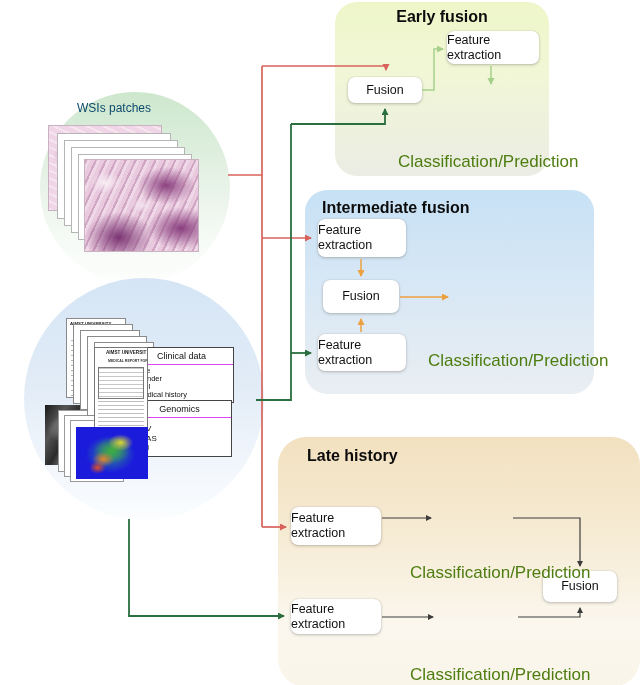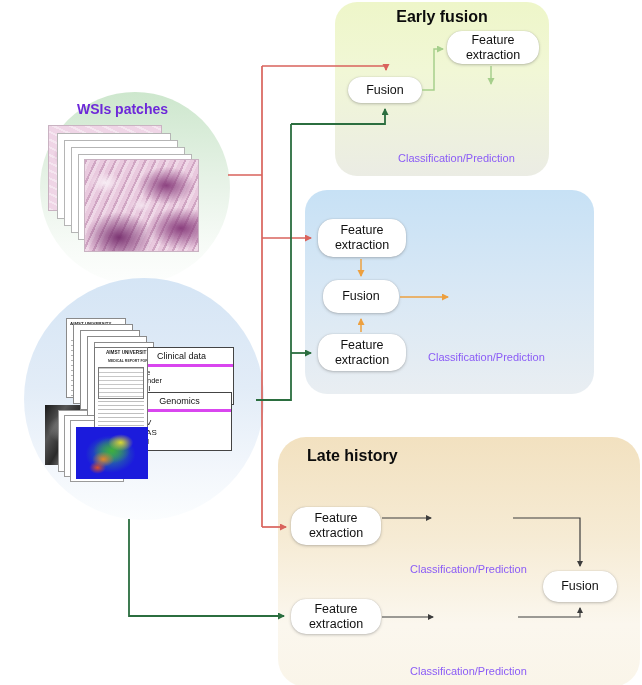--- a/index.html
+++ b/index.html
@@ -21,39 +21,39 @@
   #canvas{
     position:relative;width:642px;height:685px;background:#fff;overflow:hidden;
     font-family:"Liberation Sans","DejaVu Sans",sans-serif;color:#111;
   }
   
   .circle{position:absolute;border-radius:50%;}
   .wsi-circle{left:40px;top:92px;width:190px;height:192px;
     background:linear-gradient(to bottom,var(--color-wsi-circle) 0%,#e6f2e6 45%,#f7fbf7 80%,#fdfefd 100%);}
   .other-circle{left:24px;top:278px;width:240px;height:242px;
     background:linear-gradient(to bottom,var(--color-other-circle) 0%,#e2ecf7 45%,#f3f7fc 80%,#fbfdfe 100%);}
-  .src-title{position:absolute;font-size:14px;font-weight:700;color:#6d28d9;white-space:nowrap;}
+  .src-title{position:absolute;font-size:12px;font-weight:400;color:#0c4a6e;white-space:nowrap;}
   
   .panel{position:absolute;border-radius:22px;}
   .early-panel{left:335px;top:2px;width:214px;height:174px;
     background:linear-gradient(to bottom,var(--color-early-top) 0%,#f1f7d6 40%,var(--color-early-bottom) 100%);}
   .inter-panel{left:305px;top:190px;width:289px;height:204px;
     background:linear-gradient(to bottom,var(--color-inter-top) 0%,#d9e8f5 50%,var(--color-inter-bottom) 100%);}
   .late-panel{left:278px;top:437px;width:362px;height:250px;border-radius:28px;
     background:linear-gradient(to bottom,var(--color-late-top) 0%,#f6ebd4 40%,#fbf7ee 75%,var(--color-late-bottom) 100%);}
   .panel-title{position:absolute;font-size:16px;font-weight:700;color:#0c0c0c;white-space:nowrap;}
   .early-title{left:335px;top:8px;width:214px;text-align:center;}
   .inter-title{left:322px;top:199px;}
   .late-title{left:307px;top:447px;}
   
-  .node{position:absolute;background:#fff;border-radius:15px;
+  .node{position:absolute;background:#fff;border-radius:7px;
     box-shadow:0 1px 3px rgba(80,80,80,.35),0 0 1px rgba(0,0,0,.2);
-    display:flex;align-items:center;justify-content:center;text-align:center;
+    display:flex;align-items:center;justify-content:center;
     font-size:12.5px;line-height:1.2;color:#111;}
-  .classif{position:absolute;font-size:11px;color:#8b5cf6;white-space:nowrap;}
+  .classif{position:absolute;font-size:17px;color:#4d7c0f;white-space:nowrap;}
   
   .histo{position:absolute;border:1px solid #c9b3c2;}
   .histo-a{left:48px;top:125px;width:112px;height:84px;background:
     radial-gradient(26px 20px at 20% 35%,#c183ad,rgba(193,131,173,0) 70%),
     radial-gradient(30px 22px at 75% 25%,#b06fa0,rgba(176,111,160,0) 70%),
     radial-gradient(34px 26px at 60% 80%,#a75d95,rgba(167,93,149,0) 72%),
     radial-gradient(18px 14px at 35% 65%,#fdf4fa,rgba(253,244,250,0) 65%),
     repeating-linear-gradient(25deg,rgba(255,255,255,.4) 0 2px,rgba(0,0,0,0) 2px 7px),#efd5e6;}
   .stack-card{position:absolute;width:112px;height:84px;background:#fff;border:1px solid #b5b5b5;}
   .histo-b{left:84px;top:159px;width:113px;height:91px;background:
@@ -71,24 +71,24 @@
     background:repeating-linear-gradient(to bottom,rgba(0,0,0,.3) 0 1px,rgba(0,0,0,0) 1px 5px);}
   .front-doc{position:absolute;left:94px;top:347px;width:52px;height:82px;background:#fff;border:1px solid #777;overflow:hidden;}
   .front-doc .fd-head{text-align:center;font-size:8px;font-weight:700;white-space:nowrap;transform:scale(.58);transform-origin:50% 0;margin-top:2px;color:#1a1a1a;}
   .front-doc .fd-sub{text-align:center;font-size:7px;font-weight:700;white-space:nowrap;transform:scale(.5);transform-origin:50% 0;color:#333;}
   .fd-table{border:1px solid #777;height:30px;margin:1px 3px 2px 3px;
     background:repeating-linear-gradient(to bottom,rgba(0,0,0,.22) 0 1px,rgba(0,0,0,0) 1px 4px);}
   .fd-para{height:26px;margin:0 3px;
     background:repeating-linear-gradient(to bottom,rgba(0,0,0,.25) 0 1px,rgba(0,0,0,0) 1px 4px);}
   
   .mini-table{position:absolute;width:103px;background:#fff;border:1px solid #444;}
-  .mini-hd{border-bottom:3px solid #d946ef;text-align:center;font-size:9px;padding:3px 0;color:#111;}
+  .mini-hd{border-bottom:1px solid #d946ef;text-align:center;font-size:9px;padding:3px 0;color:#111;}
   .mini-bd{padding:2px 0 3px 7px;font-size:7.5px;line-height:8px;color:#111;}
   .clinical-table{left:129px;top:347px;}
-  .genomics-table{left:127px;top:392px;}
+  .genomics-table{left:127px;top:400px;}
   .genomics-table .mini-bd{padding-top:6px;font-size:8px;line-height:9.5px;}
   
   .mri{position:absolute;left:45px;top:405px;width:52px;height:60px;
     background:radial-gradient(30px 22px at 45% 40%,rgba(200,200,200,.55),rgba(0,0,0,0) 70%),
     linear-gradient(120deg,#1a1a1a 0%,#555 25%,#2a2a2a 45%,#777 60%,#333 78%,#111 100%);}
   .mini-card{position:absolute;width:52px;height:60px;background:#fff;border:1px solid #9a9a9a;}
   .heatmap{position:absolute;left:76px;top:427px;width:72px;height:52px;background:
     radial-gradient(18px 12px at 62% 30%,#d8d832,rgba(216,216,50,0) 70%),
     radial-gradient(16px 11px at 38% 62%,#e0862a,rgba(224,134,42,0) 70%),
     radial-gradient(12px 9px at 30% 78%,#d8512a,rgba(216,81,42,0) 70%),
@@ -159,20 +159,21 @@
 
   <div class="heatmap"></div>
 
   <div class="panel early-panel"></div>
   <div class="panel-title early-title">Early fusion</div>
   <div class="node" style="left:348px;top:77px;width:74px;height:26px;">Fusion</div>
   <div class="node" style="left:447px;top:31px;width:92px;height:33px;">Feature extraction</div>
   <div class="classif" style="left:398px;top:152px;">Classification/Prediction</div>
 
   <div class="panel inter-panel"></div>
+  <div class="panel-title inter-title">Intermediate fusion</div>
   <div class="node" style="left:318px;top:219px;width:88px;height:38px;">Feature extraction</div>
   <div class="node" style="left:323px;top:280px;width:76px;height:33px;">Fusion</div>
   <div class="node" style="left:318px;top:334px;width:88px;height:37px;">Feature extraction</div>
   <div class="classif" style="left:428px;top:351px;">Classification/Prediction</div>
 
   <div class="panel late-panel"></div>
   <div class="panel-title late-title">Late history</div>
   <div class="node" style="left:291px;top:507px;width:90px;height:38px;">Feature extraction</div>
   <div class="node" style="left:291px;top:599px;width:90px;height:35px;">Feature extraction</div>
   <div class="node" style="left:543px;top:571px;width:74px;height:31px;">Fusion</div>

